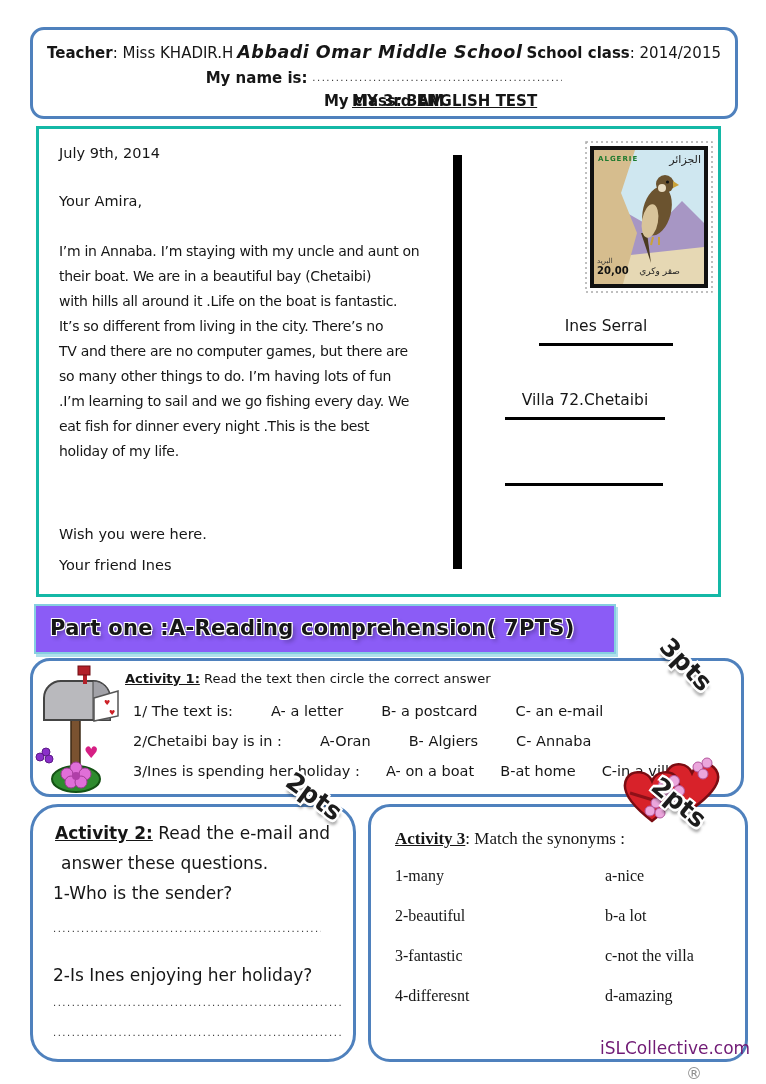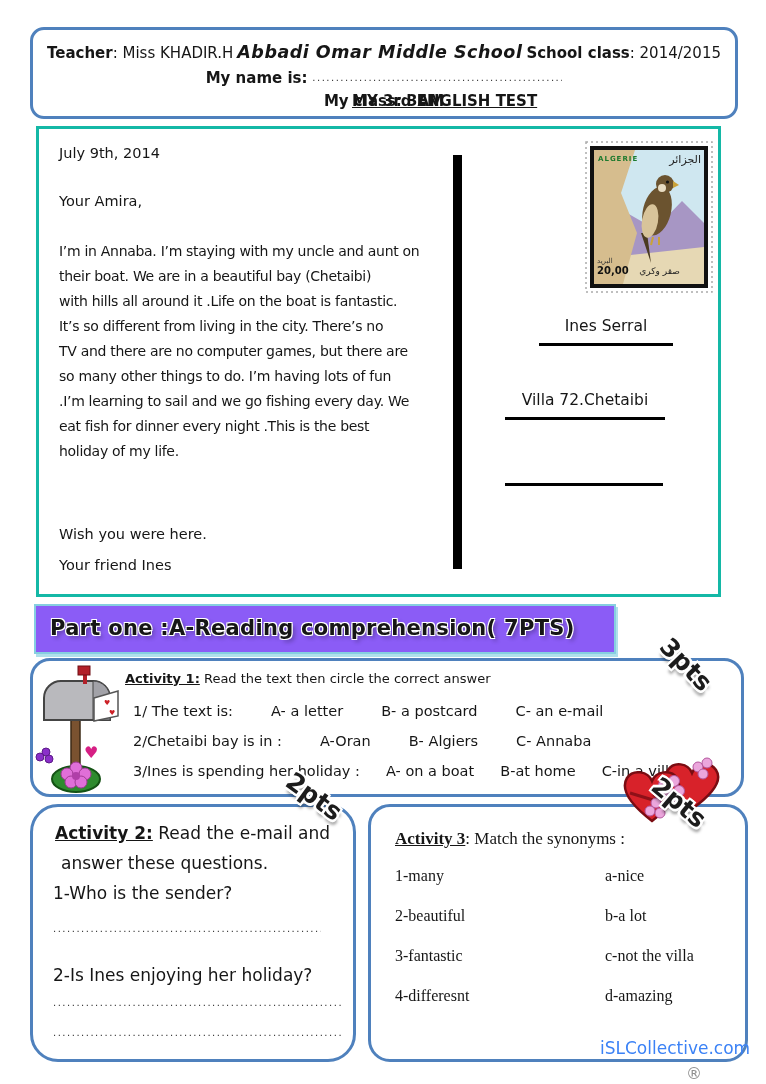--- a/index.html
+++ b/index.html
@@ -42,21 +42,21 @@
   .a3-row{position:absolute;font-size:16px;white-space:nowrap;}
   .a3-right{position:absolute;left:210px;}
 
   
   .pts{font-size:25px;font-weight:bold;color:#1c1c1c;z-index:9;
        text-shadow:2px 2px 0 #fff,-2px -2px 0 #fff,2px -2px 0 #fff,-2px 2px 0 #fff,0 2px 0 #fff,0 -2px 0 #fff,2px 0 0 #fff,-2px 0 0 #fff,4px 4px 3px rgba(0,0,0,.35);}
   .pts1{left:655px;top:650px;transform:rotate(46deg);}
   .pts2{left:283px;top:782px;transform:rotate(36deg);}
   .pts3{left:648px;top:788px;transform:rotate(40deg);}
 
-  .watermark{left:600px;top:1038px;font-size:17px;color:#3b82f6;z-index:10;white-space:nowrap;}
+  .watermark{left:600px;top:1038px;font-size:17px;color:#701a75;z-index:10;white-space:nowrap;}
   .regmark{left:686px;top:1064px;font-size:16px;color:#8f8f8f;z-index:10;}
 </style>
 </head>
 <body>
 
 <div class="page">
 
   <div class="abs header-box">
     <div class="hrow h-size" style="top:12px;display:flex;justify-content:space-between;align-items:baseline;">
       <span><span class="h-bold">Teacher</span><span>: Miss KHADIR.H</span></span>

